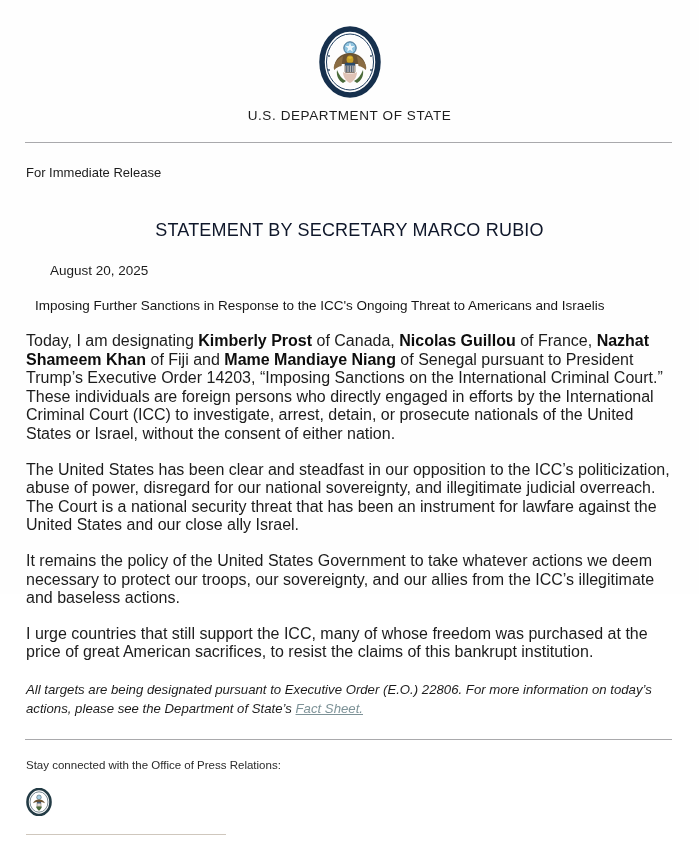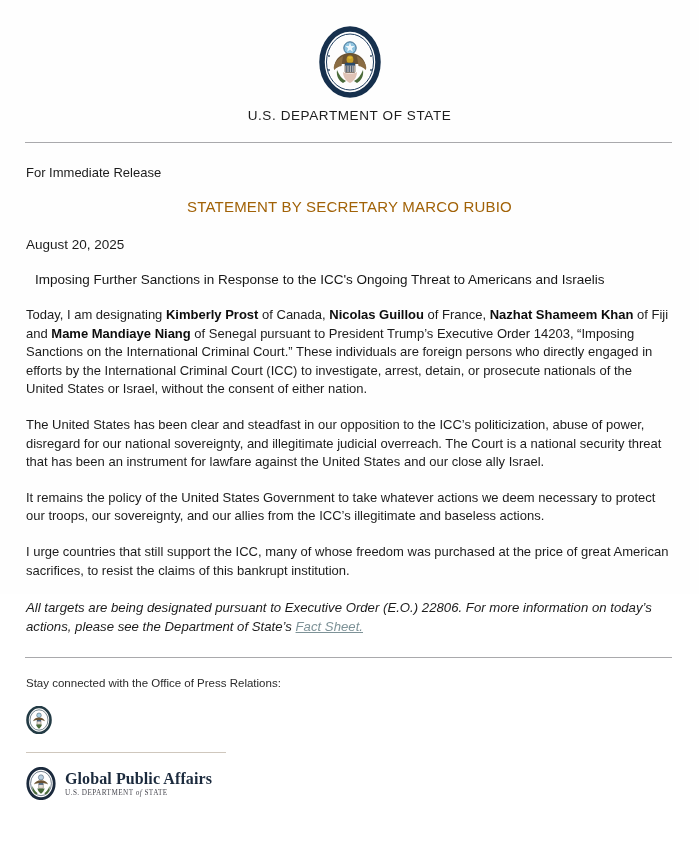--- a/index.html
+++ b/index.html
@@ -62,41 +62,42 @@
   }
 
   .release-line {
     font-size: 13px;
     margin-top: 22px;
     color: #1c1c1c;
   }
 
   .statement-title {
     text-align: center;
-    font-size: 15px;
-    margin-top: 18px;
+    font-size: 18px;
+    margin-top: 40px;
     letter-spacing: 0.2px;
-    color: #a16207;
+    color: #0f172a;
   }
 
   .date-line {
     font-size: 13.5px;
     margin-top: 22px;
     color: #1c1c1c;
+    margin-left: 24px;
   }
 
   .subject-line {
     font-size: 13.5px;
     margin-top: 20px;
     padding-left: 9px;
     color: #161616;
   }
 
   p.para {
-    font-size: 13px;
+    font-size: 16px;
     line-height: 18.6px;
     margin: 17px 0 0 0;
     color: #1c1c1c;
     text-align: left;
   }
   p.para.first { margin-top: 19px; }
 
   p.para b { font-weight: 700; color: #0d0d0d; }
 
   p.italic-note {

